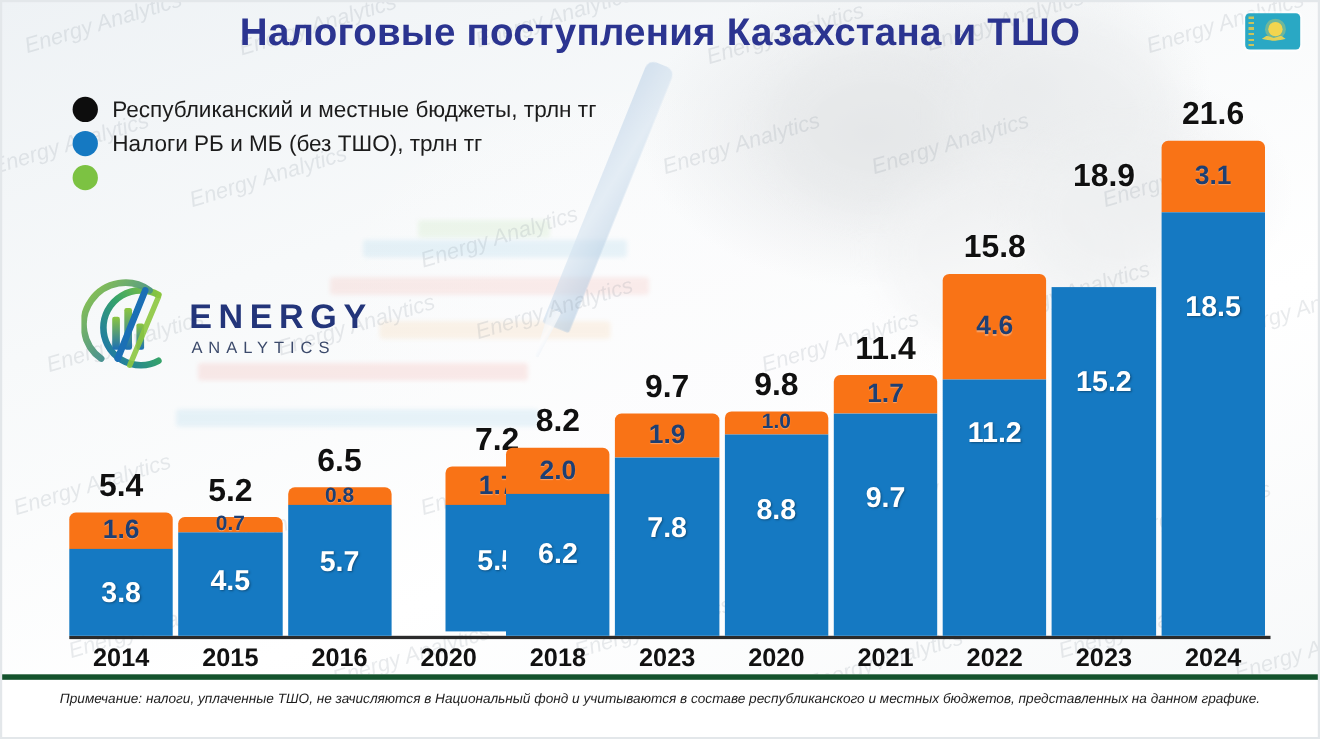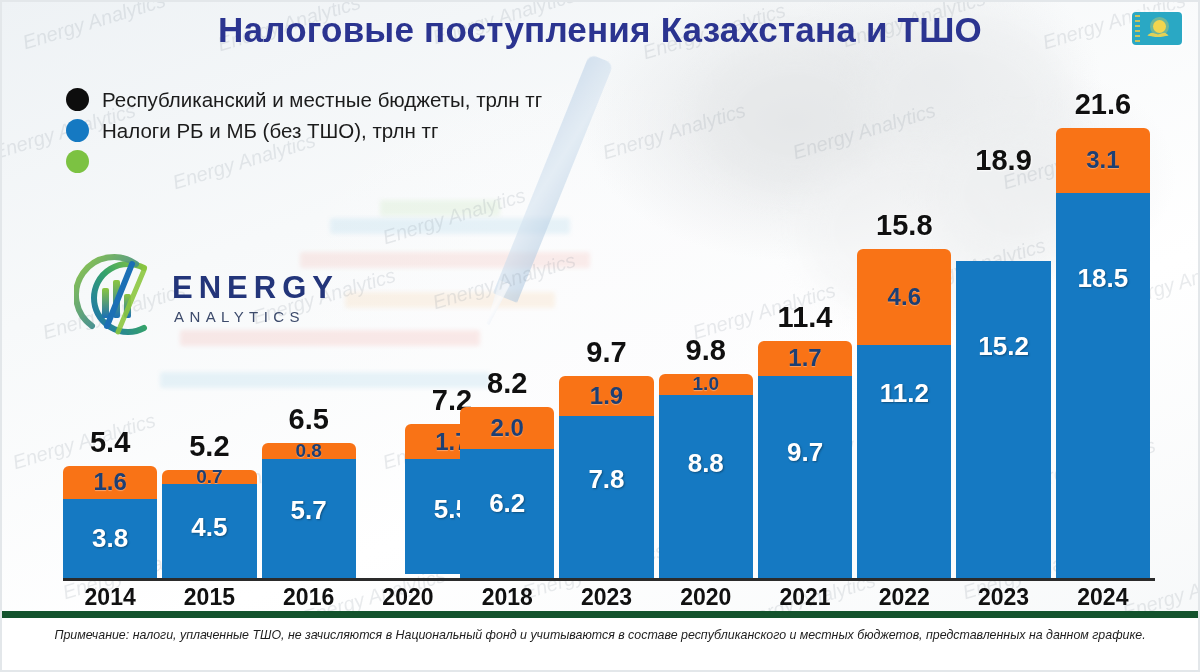--- a/index.html
+++ b/index.html
@@ -115,21 +115,21 @@
     text-shadow:1px 1px 2px rgba(255,255,255,.85);
   }
   .xlab{
     position:absolute;width:100%;text-align:center;top:584px;
     font-size:23px;font-weight:bold;color:#111111;
   }
 
   
   .note-bar{
     position:absolute;left:0;bottom:0;width:1200px;height:54px;
-    background:#ffffff;border-top:7px solid #14532d;
+    background:#ffffff;border-top:5px solid #14532d;
   }
   .note{
     position:absolute;left:22px;right:22px;top:8px;
     text-align:center;font-style:italic;font-size:12.4px;
     color:#1d1d1d;line-height:1.55;
   }
   .frame{
     position:absolute;inset:0;border:2px solid #e3e7ea;pointer-events:none;
   }
 </style>

